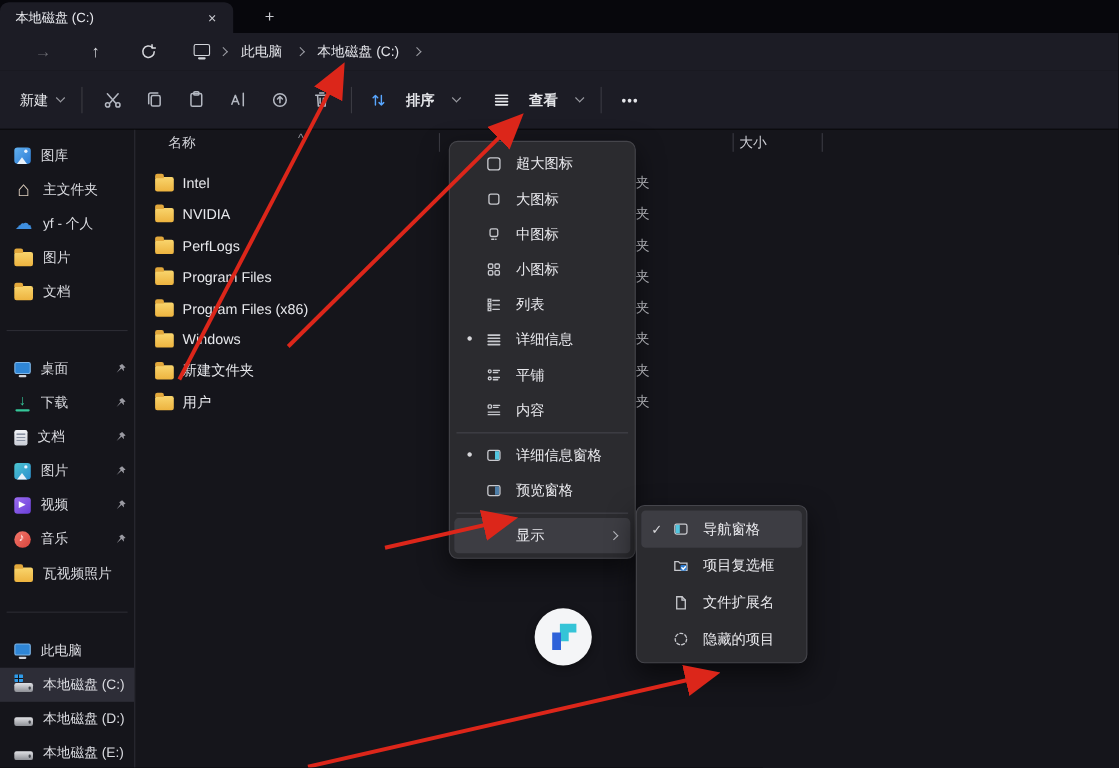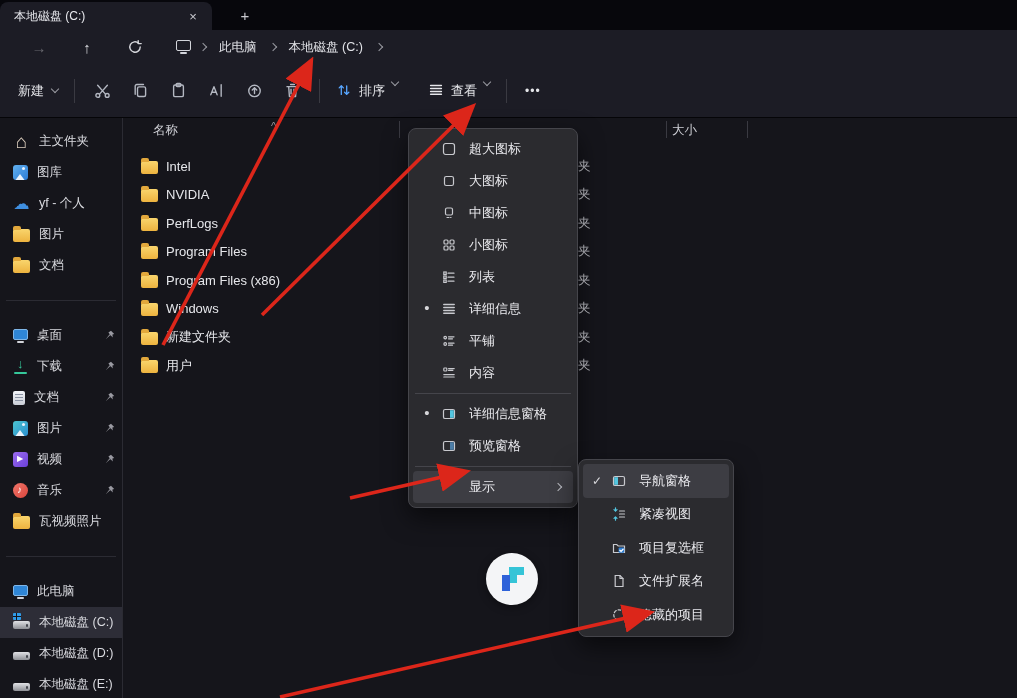--- a/index.html
+++ b/index.html
@@ -28,21 +28,21 @@
   
   .ic-screen { width:15px; height:11px; border:1.5px solid #d2d4da; border-radius:2px; position:relative; margin-top:-3px; flex:none; }
   .ic-screen::after { content:""; position:absolute; left:3px; right:3px; bottom:-4px; height:1.8px; background:#d2d4da; border-radius:1px; }
   .ic-screen.blue { border-color:#7fb6e8; background:#2f86d6; }
   
   .toolbar { position:absolute; left:0; top:64px; right:0; height:54px; background:#1c1c25; border-bottom:1px solid #050508; display:flex; align-items:center; }
   .tb-new { margin-left:10px; display:flex; align-items:center; gap:8px; padding:6px 8px; border-radius:4px; font-size:13px;font-family:Liberation Serif, serif; }
   .tb-sep { width:1px; height:24px; background:#3a3a42; margin:0 8px; }
   .tb-ic { width:38px; height:34px; display:flex; align-items:center; justify-content:center; border-radius:4px; }
   .tb-ic svg { width:17px; height:17px; stroke:#b4b8c2; fill:none; stroke-width:1.3; stroke-linecap:round; stroke-linejoin:round; }
-  .tb-group { display:flex; align-items:flex-start; gap:7px; padding:6px 8px; border-radius:4px; }
+  .tb-group { display:flex; align-items:center; gap:17px; padding:6px 8px; border-radius:4px;font-weight:bold; }
   .tb-group svg { width:16px; height:16px; fill:none; stroke-linecap:round; }
   .more { letter-spacing:1px; font-size:12px; color:#e4e5e9; padding:6px 10px; }
   
   .main { position:absolute; left:0; top:118px; right:0; bottom:0; background:#15151b; }
   .pane-divider { position:absolute; left:122px; top:0; bottom:0; width:1px; background:#2b2b33; }
   
   .sidebar { position:absolute; left:0; top:0; width:122px; bottom:0; padding-top:8px; overflow:hidden; }
   .sb-item { height:31px; display:flex; align-items:center; padding-left:13px; gap:9px; font-size:12.5px; color:#dadbe0; position:relative; white-space:nowrap; }
   .sb-item .lbl { overflow:hidden; }
   .sb-item.sel { background:#2d2d37; }
@@ -197,26 +197,26 @@
       <span>查看</span>
       <span class="chev down"></span>
     </div>
     <div class="tb-sep"></div>
     <div class="more">•••</div>
   </div>
 
   <div class="main">
     <div class="sidebar">
       <div class="sb-item">
+        <span class="ic ic-gallery"></span>
+        <span class="lbl">图库</span>
+      </div>
+      <div class="sb-item">
         <span class="ic ic-home"></span>
         <span class="lbl">主文件夹</span>
-      </div>
-      <div class="sb-item">
-        <span class="ic ic-gallery"></span>
-        <span class="lbl">图库</span>
       </div>
       <div class="sb-item">
         <span class="ic ic-cloud"></span>
         <span class="lbl">yf - 个人</span>
       </div>
       <div class="sb-item">
         <span class="ic ic-folder"></span>
         <span class="lbl">图片</span>
       </div>
       <div class="sb-item">
@@ -443,28 +443,20 @@
   </div>
 
   <div class="menu submenu">
     <div class="mi active">
       <span class="state">✓</span>
       <span class="mic"><svg viewBox="0 0 16 16">
             <rect x="2.5" y="3.5" width="11" height="9" rx="1.6"></rect>
             <rect x="3.2" y="4.2" width="3.8" height="7.6" fill="#53c6e0" stroke="none"></rect>
           </svg></span>
       <span class="mlabel">导航窗格</span>
-    </div>
-    <div class="mi">
-      <span class="state"></span>
-      <span class="mic"><svg viewBox="0 0 16 16">
-            <path d="M4.5 1.8v3.4M4.5 5.2 3 3.7M4.5 5.2 6 3.7M4.5 14.2v-3.4M4.5 10.8 3 12.3M4.5 10.8 6 12.3" stroke="#53c6e0"></path>
-            <path d="M8.5 5h5M8.5 8h5M8.5 11h5"></path>
-          </svg></span>
-      <span class="mlabel">紧凑视图</span>
     </div>
     <div class="mi">
       <span class="state"></span>
       <span class="mic"><svg viewBox="0 0 16 16">
             <path d="M2.5 12.5v-8h3.2L7.2 6h6.3v6.5z"></path>
             <rect x="7.6" y="7.6" width="5.6" height="5.2" rx="1" fill="#2d7dd2" stroke="none"></rect>
             <path d="M8.9 10.2l1.2 1.2 2-2.2" stroke="#fff" stroke-width="1.3"></path>
           </svg></span>
       <span class="mlabel">项目复选框</span>
     </div>

